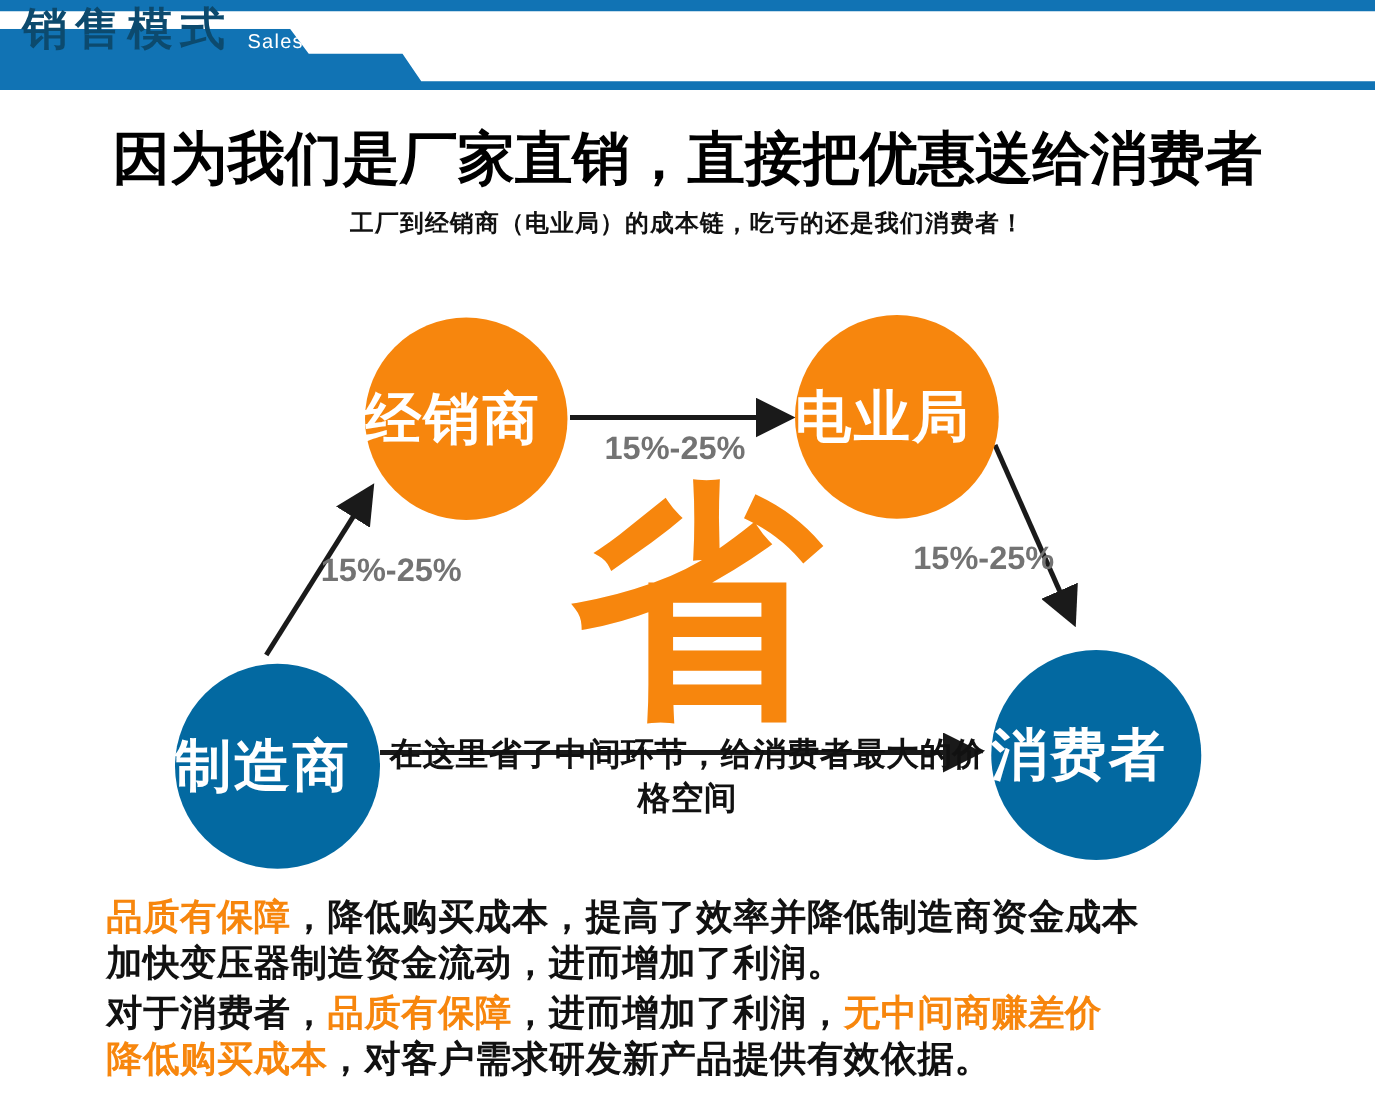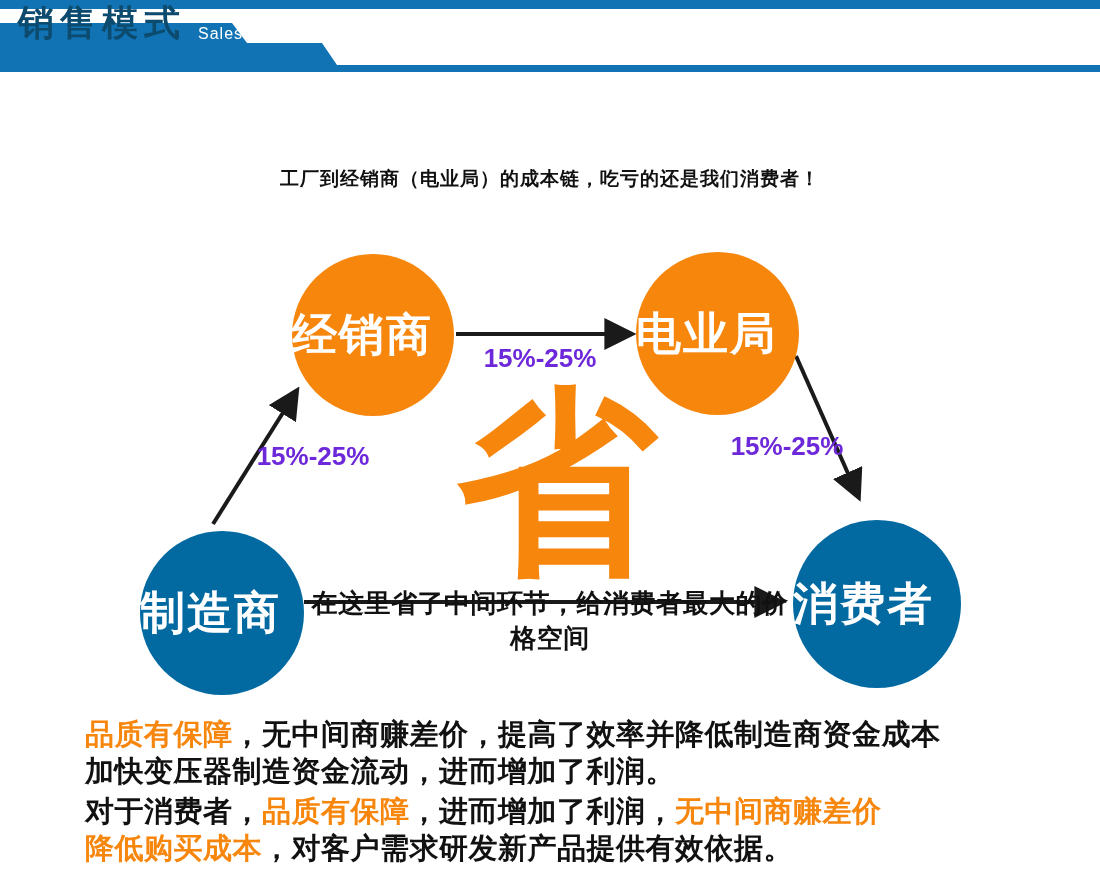--- a/index.html
+++ b/index.html
@@ -39,21 +39,21 @@
   .circle.blue{background:#0369a1;}
   .c-dealer{left:292px;top:254px;width:162px;height:162px;}
   .c-bureau{left:636px;top:252px;width:163px;height:163px;}
   .c-maker{left:140px;top:531px;width:164px;height:164px;}
   .c-consumer{left:793px;top:520px;width:168px;height:168px;}
   .save-char{
     position:absolute;left:452px;top:378px;width:210px;height:210px;line-height:210px;
     text-align:center;color:#F7860D;font-size:200px;font-weight:700;
   }
   .edge-label{
-    position:absolute;width:200px;text-align:center;color:#6d28d9;
+    position:absolute;width:200px;text-align:center;color:#737373;
     font-size:26px;font-weight:700;
   }
   .el-top{left:440px;top:343px;}
   .el-left{left:213px;top:441px;}
   .el-right{left:687px;top:431px;}
   .diagram-caption{
     position:absolute;left:300px;top:586px;width:500px;text-align:center;color:#111;
     font-size:26px;font-weight:700;letter-spacing:0.5px;
   }
   svg.arrows{position:absolute;left:0;top:0;pointer-events:none;}
@@ -68,20 +68,21 @@
 </head>
 <body>
 
 <div id="stage">
 
   <div class="top-bar"></div>
   <div class="banner"></div>
   <div class="banner-title">销售模式</div>
   <div class="banner-sub">Sales model</div>
 
+  <div class="headline">因为我们是厂家直销，直接把优惠送给消费者</div>
   <div class="sub-headline">工厂到经销商（电业局）的成本链，吃亏的还是我们消费者！</div>
 
   <svg class="arrows" width="1100" height="894" viewBox="0 0 1100 894">
     <defs>
       <marker id="ah" viewBox="0 0 10 10" refX="8" refY="5" markerWidth="8" markerHeight="8" orient="auto-start-reverse">
         <path d="M0,0 L10,5 L0,10 z" fill="#1A1A1A"></path>
       </marker>
     </defs>
     <line x1="456" y1="334" x2="630" y2="334" stroke="#1A1A1A" stroke-width="4" marker-end="url(#ah)"></line>
     <line x1="213" y1="524" x2="296" y2="392" stroke="#1A1A1A" stroke-width="4" marker-end="url(#ah)"></line>
@@ -105,21 +106,21 @@
   <div class="save-char">省</div>
 
   <div class="edge-label el-top">15%-25%</div>
   <div class="edge-label el-left">15%-25%</div>
   <div class="edge-label el-right">15%-25%</div>
 
   <div class="diagram-caption">在这里省了中间环节，给消费者最大的价格空间</div>
 
   <div class="body-text">
     <p>
-      <span class="accent">品质有保障</span><span>，无中间商赚差价，提高了效率并降低制造商资金成本</span><br>
+      <span class="accent">品质有保障</span><span>，降低购买成本，提高了效率并降低制造商资金成本</span><br>
       <span>加快变压器制造资金流动，进而增加了利润。</span>
     </p>
     <p>
       <span>对于消费者，</span><span class="accent">品质有保障</span><span>，进而增加了利润，</span><span class="accent">无中间商赚差价</span><br>
       <span class="accent">降低购买成本</span><span>，对客户需求研发新产品提供有效依据。</span>
     </p>
   </div>
 
 </div>
 

